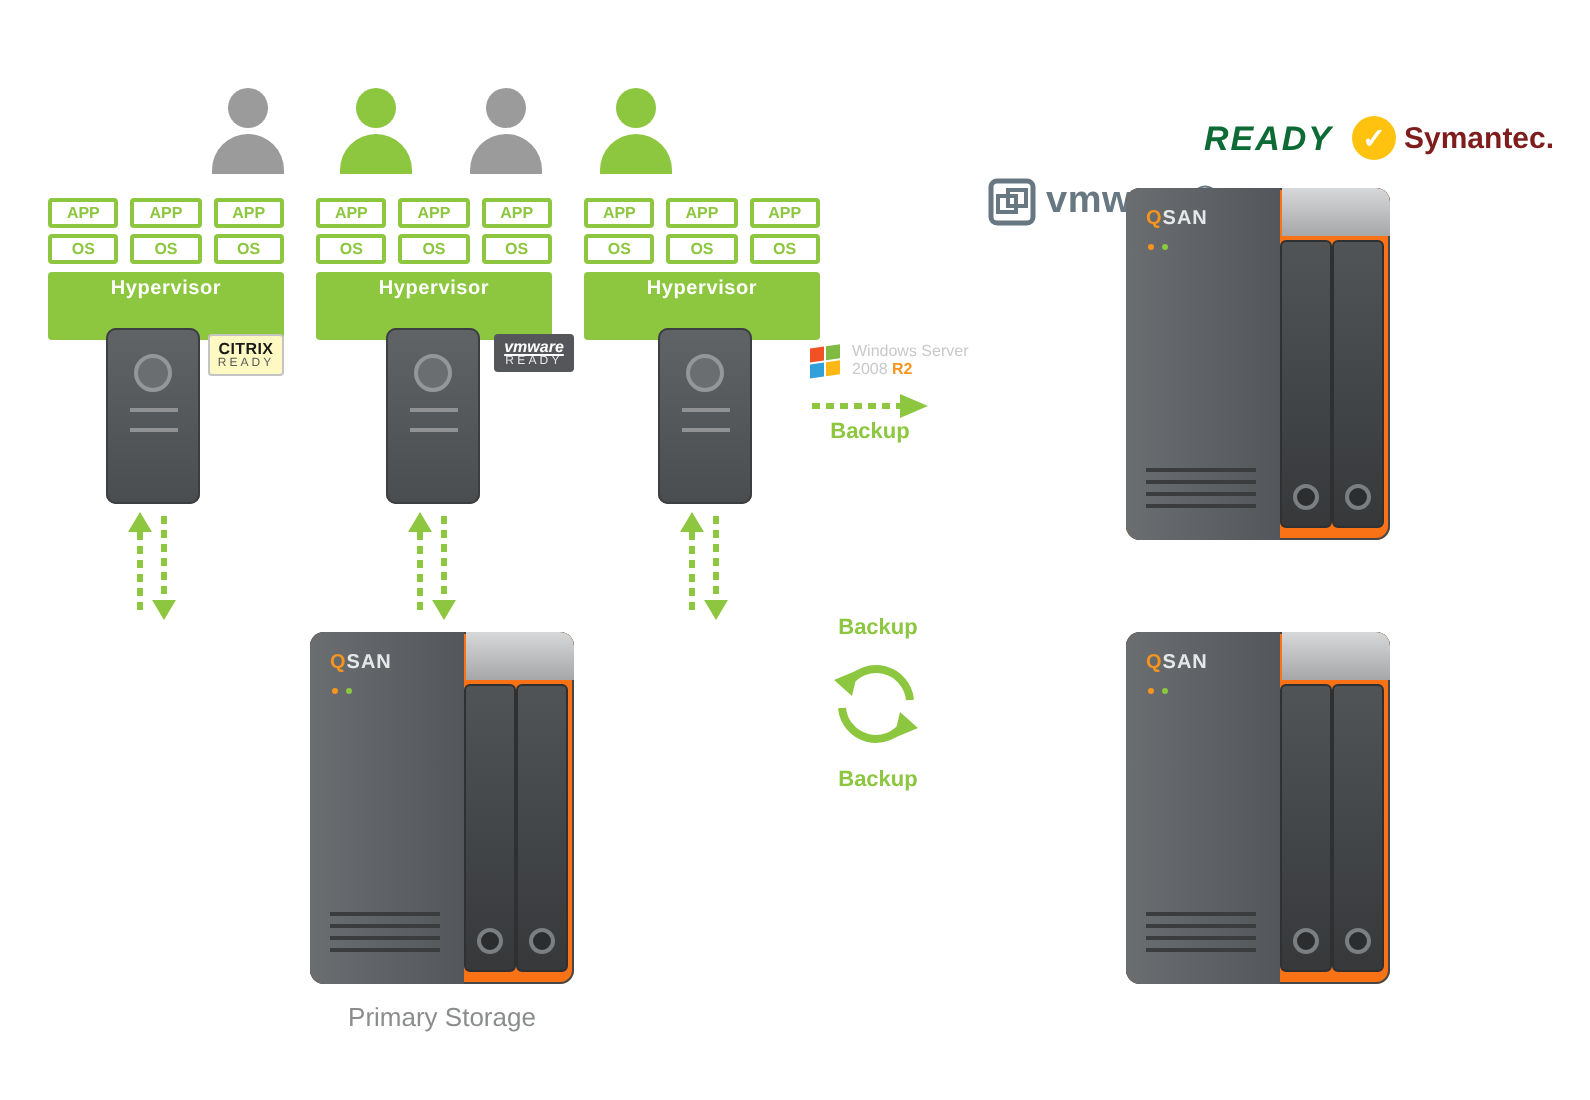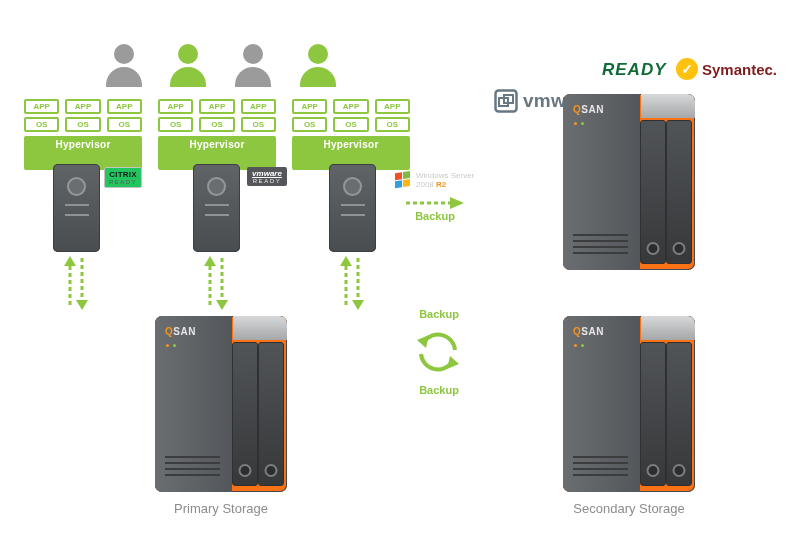--- a/index.html
+++ b/index.html
@@ -25,30 +25,30 @@
   
   .server{position:absolute;top:164px;width:47px;height:88px;border-radius:5px;
     background:linear-gradient(180deg,#616467 0%,#4a4d50 100%);
     box-shadow:0 0 0 1px #3c3e40 inset;}
   .server .power{width:15px;height:15px;border-radius:50%;background:#6b6e71;
     border:2px solid #94979a;margin:13px auto 0;}
   .server .vent{width:24px;height:2px;background:#8f9193;margin:8px auto 0;}
   .server .vent:first-of-type{margin-top:18px;}
 
   
-  .citrix{position:absolute;left:104px;top:167px;width:36px;background:#22c55e;
+  .citrix{position:absolute;left:104px;top:167px;width:36px;background:#fef9c3;
     border:1px solid #c4c4c4;text-align:center;padding:2px 0;border-radius:2px;}
   .citrix .cx1{font-size:8px;font-weight:900;color:#1a1a1a;letter-spacing:.2px;}
   .citrix .cx2{font-size:6px;color:#58595b;letter-spacing:1.5px;}
   .vmready{position:absolute;left:247px;top:167px;width:40px;background:#54565a;
     text-align:center;padding:2px 0;border-radius:2px;}
   .vmready .vr1{font-size:8px;font-weight:bold;font-style:italic;color:#fff;text-decoration:underline;}
   .vmready .vr2{font-size:6px;color:#e6e7e8;letter-spacing:1.6px;}
 
-  .win-badge{position:absolute;left:395px;top:172px;width:90px;display:flex;align-items:flex-start;gap:4px;}
+  .win-badge{position:absolute;left:405px;top:172px;width:90px;display:flex;align-items:flex-end;gap:4px;}
   .winflag{display:inline-block;width:17px;height:17px;transform:skewY(-8deg);flex:0 0 17px;}
   .winflag i{display:block;float:left;width:7px;height:7px;margin:0 1px 1px 0;}
   .wf1{background:#f05125;} .wf2{background:#7fbb42;} .wf3{background:#32a0da;} .wf4{background:#fdb813;}
   .win-text{font-size:8px;color:#c8c9cb;line-height:1.1;}
   .win-r2{font-size:8px;color:#f7941d;font-weight:bold;}
 
   
   .varrow,.harrow,.cycle{position:absolute;}
   .flow-label{position:absolute;width:62px;text-align:center;color:#8dc63f;
     font-size:11px;font-weight:bold;}
@@ -300,15 +300,14 @@
           <i></i>
         </div>
     </div>
     <div class="bay" style="left:77px">
         <span class="screw"></span>
       </div>
     <div class="bay" style="left:103px">
         <span class="screw"></span>
       </div>
   </div>
-  <div class="storage-label" style="left:534px;top:501px">Secondary Storage</div>
 
 </div>
 
 </body></html>

